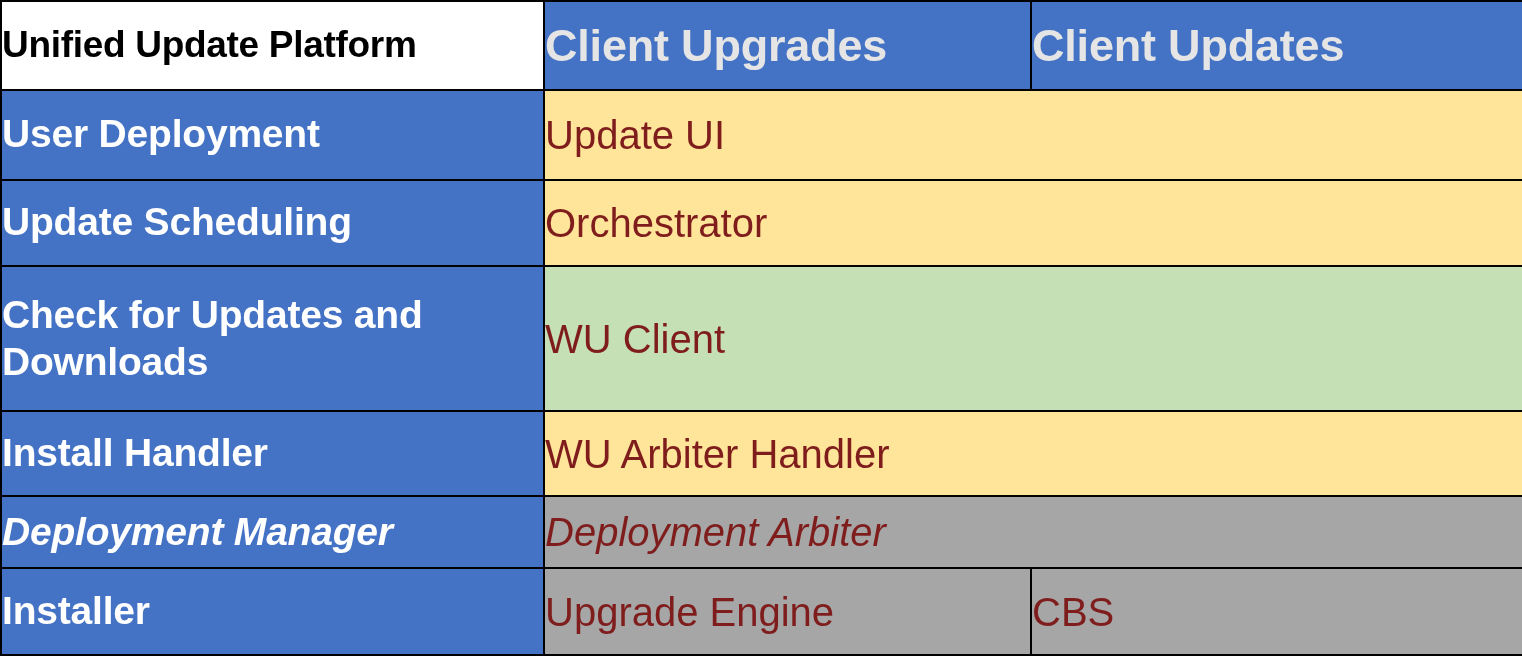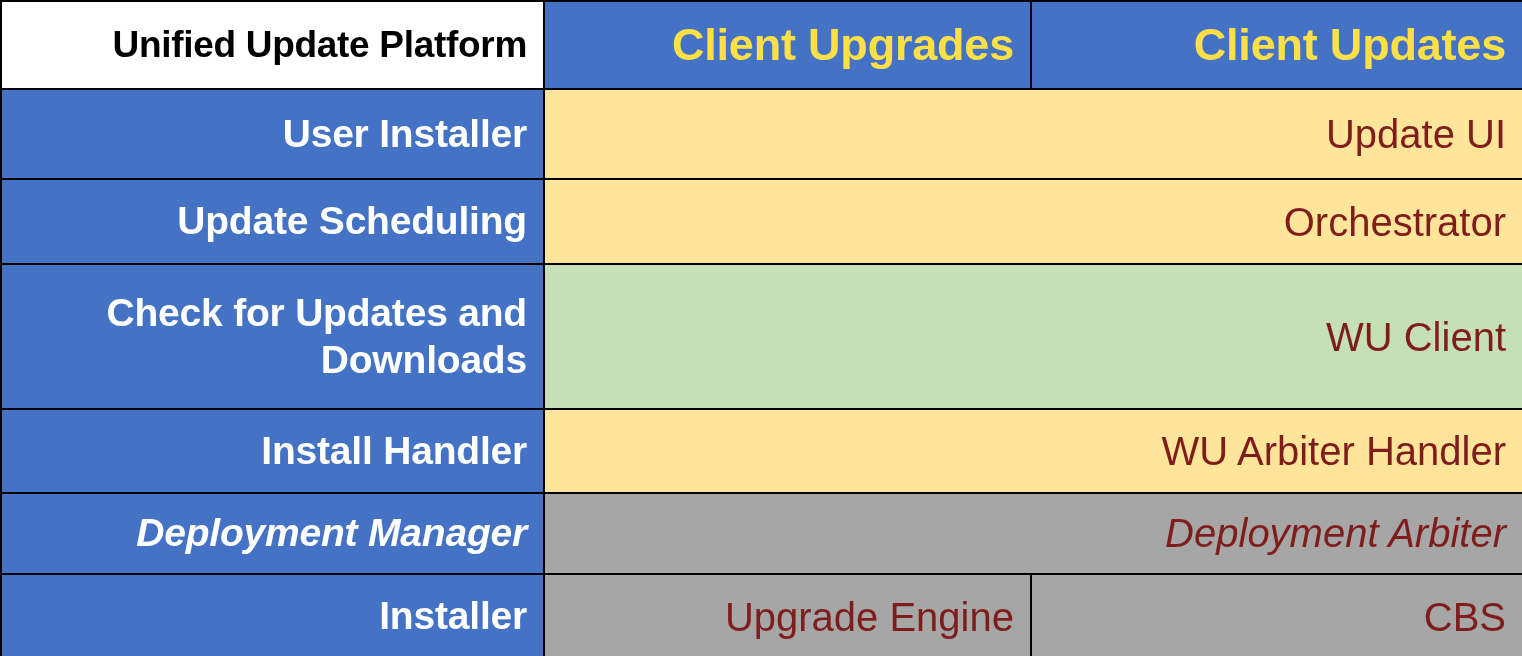--- a/index.html
+++ b/index.html
@@ -16,23 +16,23 @@
 
   #uup-table {
     width: 1522px;
     height: 656px;
     border-collapse: collapse;
     table-layout: fixed;
   }
 
   #uup-table td {
     border: 2px solid #000000;
-    padding: 16px;
+    padding: 0;
     vertical-align: middle;
-    text-align: right;
+    text-align: left;
   }
 
   
   td.corner-cell {
     border: none;
     background: #ffffff;
     text-align: left;
     padding: 0 8px 0 14px;
     white-space: nowrap;
   }
@@ -45,21 +45,21 @@
     display: block;
   }
 
   
   td.col-header {
     background: #4472C4;
   }
   td.col-header .hdr-text {
     font-size: 45px;
     font-weight: bold;
-    color: #fde047;
+    color: #e5e5e5;
     line-height: 1.05;
     display: block;
     letter-spacing: -0.2px;
   }
 
   
   td.row-label {
     background: #4472C4;
     text-align: left;
     padding: 0 6px 0 14px;
@@ -109,21 +109,21 @@
       <td class="col-header">
         <span class="hdr-text">Client Upgrades</span>
       </td>
       <td class="col-header">
         <span class="hdr-text">Client Updates</span>
       </td>
     </tr>
 
     <tr style="height:90px;">
       <td class="row-label">
-        <span class="row-label-text">User Installer</span>
+        <span class="row-label-text">User Deployment</span>
       </td>
       <td class="body-cell cell-yellow" colspan="2">
         <span class="cell-text">Update UI</span>
       </td>
     </tr>
 
     <tr style="height:85px;">
       <td class="row-label">
         <span class="row-label-text">Update Scheduling</span>
       </td>

